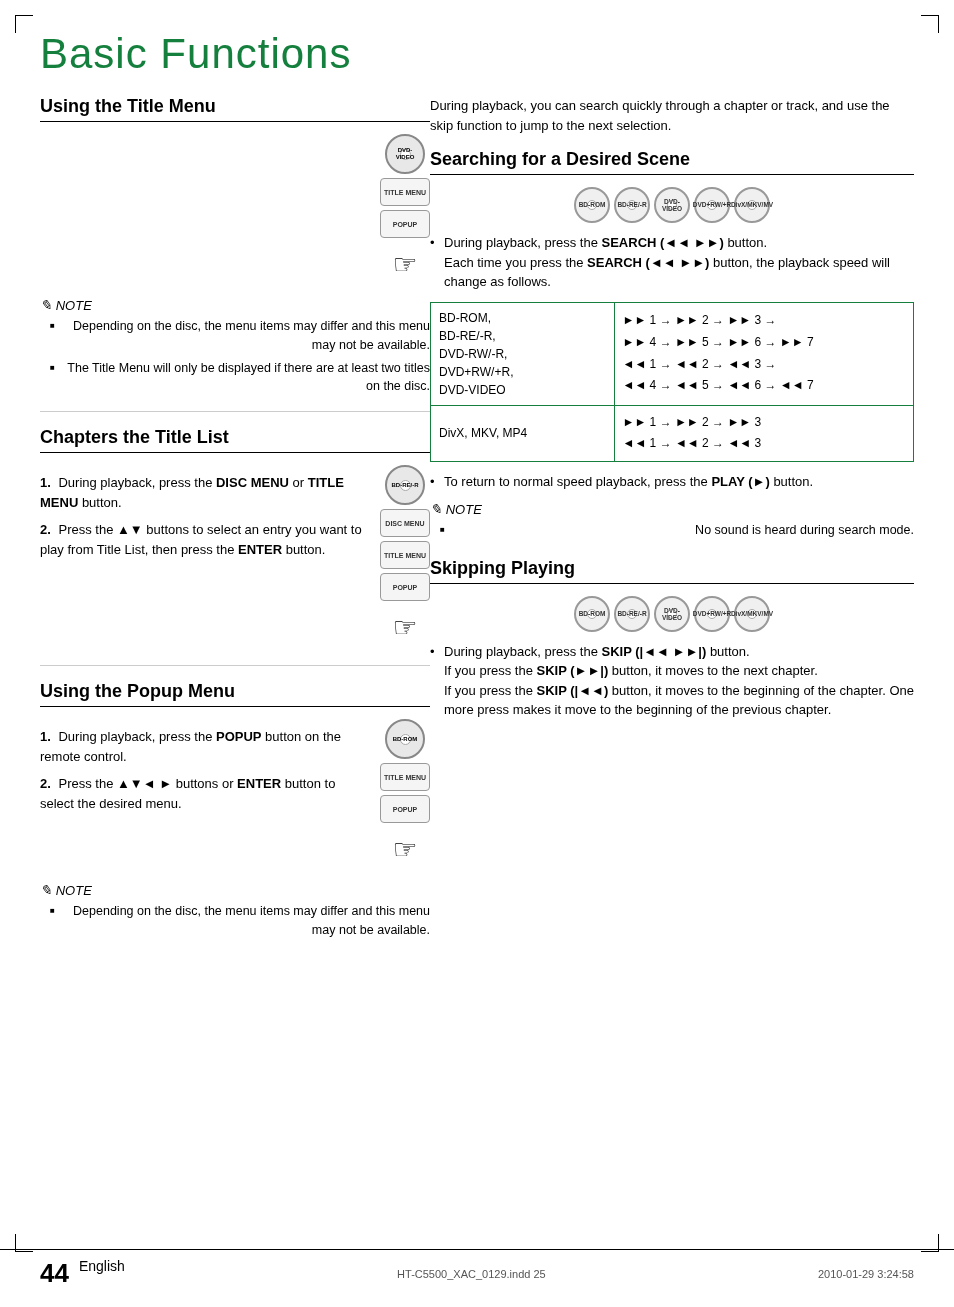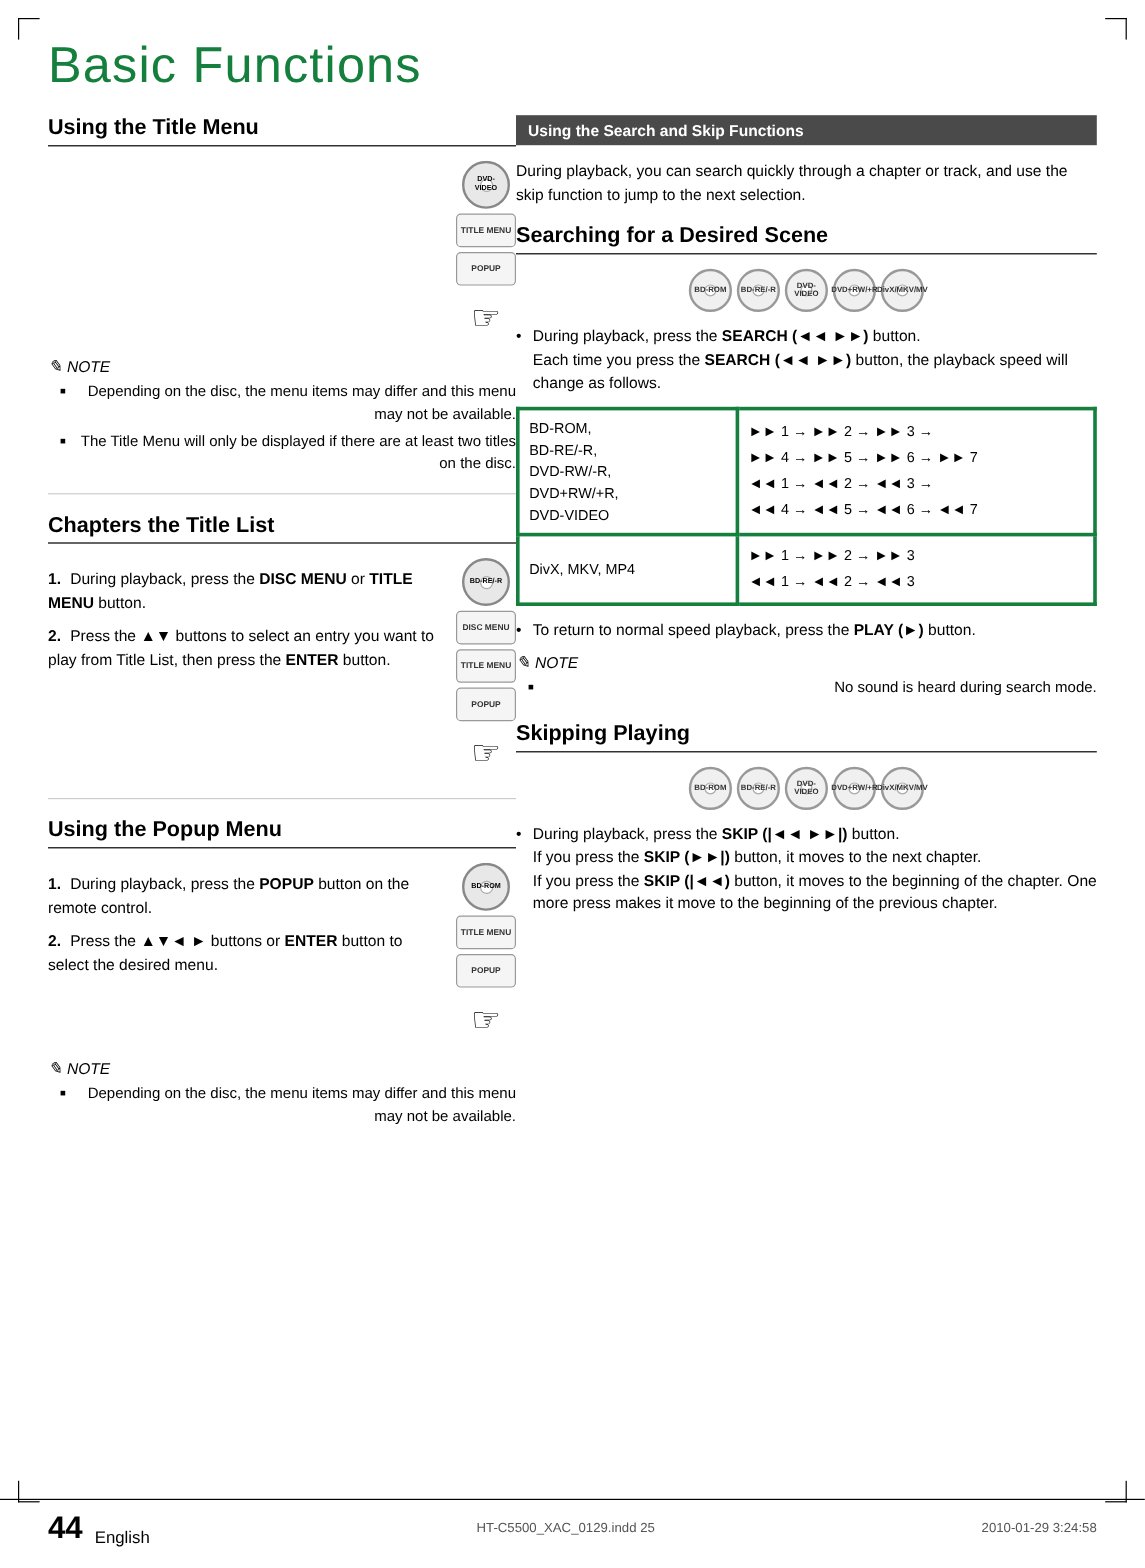--- a/index.html
+++ b/index.html
@@ -214,21 +214,21 @@
       line-height: 1.1;
     }
 
     .search-table {
       width: 100%;
       border-collapse: collapse;
       margin: 10px 0;
       font-size: 12px;
     }
     .search-table td {
-      border: 3px solid #15803d;
+      border: 1px solid #15803d;
       padding: 6px 8px;
       vertical-align: middle;
     }
     .search-table td:first-child {
       width: 38%;
       font-size: 12px;
       line-height: 1.5;
     }
     .search-table td:last-child {
       line-height: 1.8;
@@ -378,21 +378,20 @@
           <ul class="note-list">
             <li>Depending on the disc, the menu items may differ and this menu may not be available.</li>
           </ul>
         </div>
       </div>
 
     </div>
 
     <div class="right-col">
 
-      <div class="highlight-bar">Using the Search and Skip Functions</div>
 
       <p style="margin-bottom:14px; line-height:1.5;">During playback, you can search quickly through a chapter or track, and use the skip function to jump to the next selection.</p>
 
       <div>
         <h2 class="section-title">Searching for a Desired Scene</h2>
 
         <div class="icon-row">
           <div class="disc-icon">
               <span>BD-ROM</span>
             </div>
@@ -482,20 +481,20 @@
             If you press the <b>SKIP (►►|)</b> button, it moves to the next chapter.<br>
             If you press the <b>SKIP (|◄◄)</b> button, it moves to the beginning of the chapter. One more press makes it move to the beginning of the previous chapter.
           </li>
         </ul>
       </div>
 
     </div>
   </div>
 
   <div class="footer">
-    <div style="display:flex; align-items:flex-end; gap:10px;">
+    <div style="display:flex; align-items:flex-start; gap:10px;">
       <span class="page-num">44</span>
       <span class="page-lang">English</span>
     </div>
     <span class="footer-file">HT-C5500_XAC_0129.indd   25</span>
     <span class="footer-date">2010-01-29   3:24:58</span>
   </div>
 </div>
 
 </body></html>

